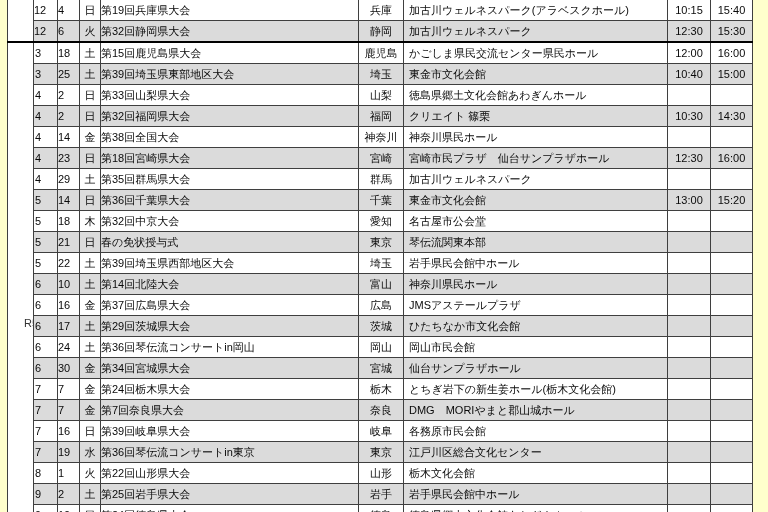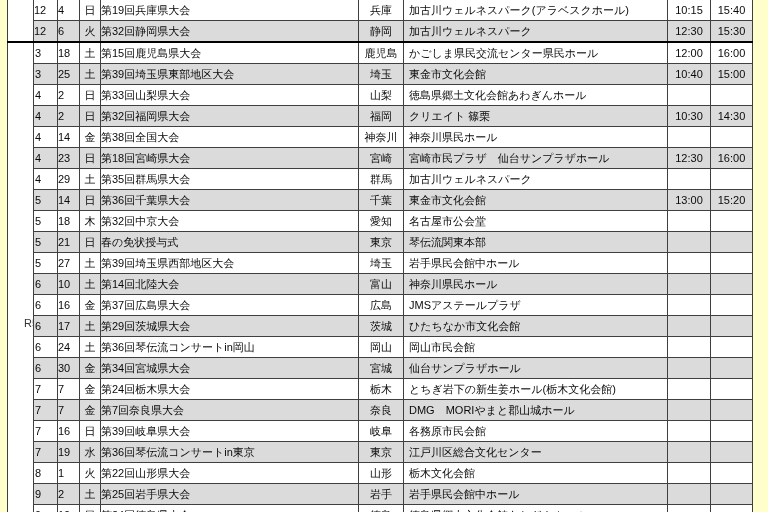--- a/index.html
+++ b/index.html
@@ -186,21 +186,21 @@
     <td class="col-d">21</td>
     <td class="col-w">日</td>
     <td class="col-event">春の免状授与式</td>
     <td class="col-pref">東京</td>
     <td class="col-venue">琴伝流関東本部</td>
     <td class="col-start"></td>
     <td class="col-end"></td>
   </tr>
         <tr>
     <td class="col-m">5</td>
-    <td class="col-d">27</td>
+    <td class="col-d">22</td>
     <td class="col-w">土</td>
     <td class="col-event">第39回埼玉県西部地区大会</td>
     <td class="col-pref">埼玉</td>
     <td class="col-venue">岩手県民会館中ホール</td>
     <td class="col-start"></td>
     <td class="col-end"></td>
   </tr>
         <tr class="gray">
     <td class="col-m">6</td>
     <td class="col-d">10</td>

